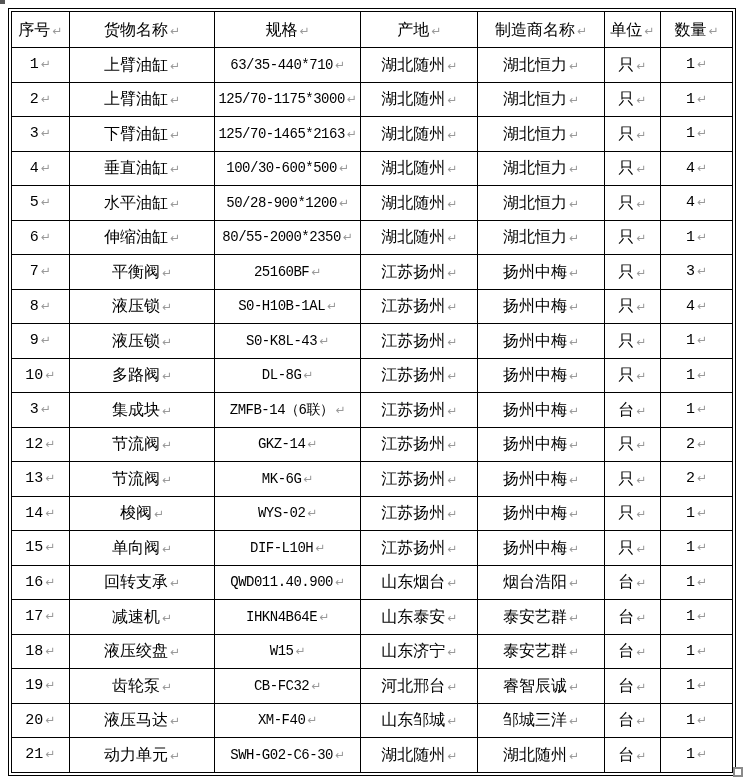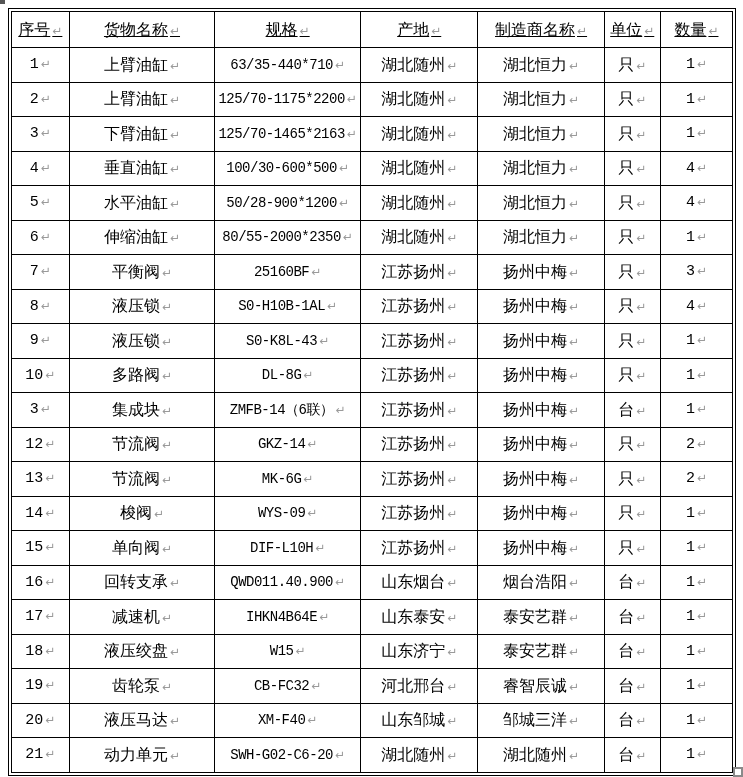--- a/index.html
+++ b/index.html
@@ -29,21 +29,21 @@
     border: 1px solid #000;
     text-align: center;
     vertical-align: middle;
     font-weight: normal;
     font-size: 16px;
     line-height: 1;
     padding: 0;
     white-space: nowrap;
     overflow: hidden;
   }
-  thead tr { height: 36px; text-decoration: underline; }
+  thead tr { height: 36px; }
   tbody tr { height: 34.5px; }
   col.c0 { width: 8%; }
   col.c1 { width: 20.2%; }
   col.c2 { width: 20.2%; }
   col.c3 { width: 16.3%; }
   col.c4 { width: 17.5%; }
   col.c5 { width: 7.8%; }
   col.c6 { width: 10%; }
   td.spec {
     font-family: "Liberation Mono", "DejaVu Sans Mono", monospace;
@@ -108,21 +108,21 @@
           <td class="name"><span>上臂油缸</span><span class="mark">↵</span></td>
           <td class="spec"><span>63/35-440*710</span><span class="mark">↵</span></td>
           <td class="origin"><span>湖北随州</span><span class="mark">↵</span></td>
           <td class="maker"><span>湖北恒力</span><span class="mark">↵</span></td>
           <td class="unit"><span>只</span><span class="mark">↵</span></td>
           <td class="qty"><span>1</span><span class="mark">↵</span></td>
         </tr>
         <tr>
           <td class="num"><span>2</span><span class="mark">↵</span></td>
           <td class="name"><span>上臂油缸</span><span class="mark">↵</span></td>
-          <td class="spec"><span>125/70-1175*2200</span><span class="mark">↵</span></td>
+          <td class="spec"><span>125/70-1175*3000</span><span class="mark">↵</span></td>
           <td class="origin"><span>湖北随州</span><span class="mark">↵</span></td>
           <td class="maker"><span>湖北恒力</span><span class="mark">↵</span></td>
           <td class="unit"><span>只</span><span class="mark">↵</span></td>
           <td class="qty"><span>1</span><span class="mark">↵</span></td>
         </tr>
         <tr>
           <td class="num"><span>3</span><span class="mark">↵</span></td>
           <td class="name"><span>下臂油缸</span><span class="mark">↵</span></td>
           <td class="spec"><span>125/70-1465*2163</span><span class="mark">↵</span></td>
           <td class="origin"><span>湖北随州</span><span class="mark">↵</span></td>
@@ -216,21 +216,21 @@
           <td class="name"><span>节流阀</span><span class="mark">↵</span></td>
           <td class="spec"><span>MK-6G</span><span class="mark">↵</span></td>
           <td class="origin"><span>江苏扬州</span><span class="mark">↵</span></td>
           <td class="maker"><span>扬州中梅</span><span class="mark">↵</span></td>
           <td class="unit"><span>只</span><span class="mark">↵</span></td>
           <td class="qty"><span>2</span><span class="mark">↵</span></td>
         </tr>
         <tr>
           <td class="num"><span>14</span><span class="mark">↵</span></td>
           <td class="name"><span>梭阀</span><span class="mark">↵</span></td>
-          <td class="spec"><span>WYS-09</span><span class="mark">↵</span></td>
+          <td class="spec"><span>WYS-02</span><span class="mark">↵</span></td>
           <td class="origin"><span>江苏扬州</span><span class="mark">↵</span></td>
           <td class="maker"><span>扬州中梅</span><span class="mark">↵</span></td>
           <td class="unit"><span>只</span><span class="mark">↵</span></td>
           <td class="qty"><span>1</span><span class="mark">↵</span></td>
         </tr>
         <tr>
           <td class="num"><span>15</span><span class="mark">↵</span></td>
           <td class="name"><span>单向阀</span><span class="mark">↵</span></td>
           <td class="spec"><span>DIF-L10H</span><span class="mark">↵</span></td>
           <td class="origin"><span>江苏扬州</span><span class="mark">↵</span></td>
@@ -279,21 +279,21 @@
           <td class="name"><span>液压马达</span><span class="mark">↵</span></td>
           <td class="spec"><span>XM-F40</span><span class="mark">↵</span></td>
           <td class="origin"><span>山东邹城</span><span class="mark">↵</span></td>
           <td class="maker"><span>邹城三洋</span><span class="mark">↵</span></td>
           <td class="unit"><span>台</span><span class="mark">↵</span></td>
           <td class="qty"><span>1</span><span class="mark">↵</span></td>
         </tr>
         <tr>
           <td class="num"><span>21</span><span class="mark">↵</span></td>
           <td class="name"><span>动力单元</span><span class="mark">↵</span></td>
-          <td class="spec"><span>SWH-G02-C6-20</span><span class="mark">↵</span></td>
+          <td class="spec"><span>SWH-G02-C6-30</span><span class="mark">↵</span></td>
           <td class="origin"><span>湖北随州</span><span class="mark">↵</span></td>
           <td class="maker"><span>湖北随州</span><span class="mark">↵</span></td>
           <td class="unit"><span>台</span><span class="mark">↵</span></td>
           <td class="qty"><span>1</span><span class="mark">↵</span></td>
         </tr>
       </tbody>
   </table>
 </div>
 
 <div class="resize-handle"></div>

